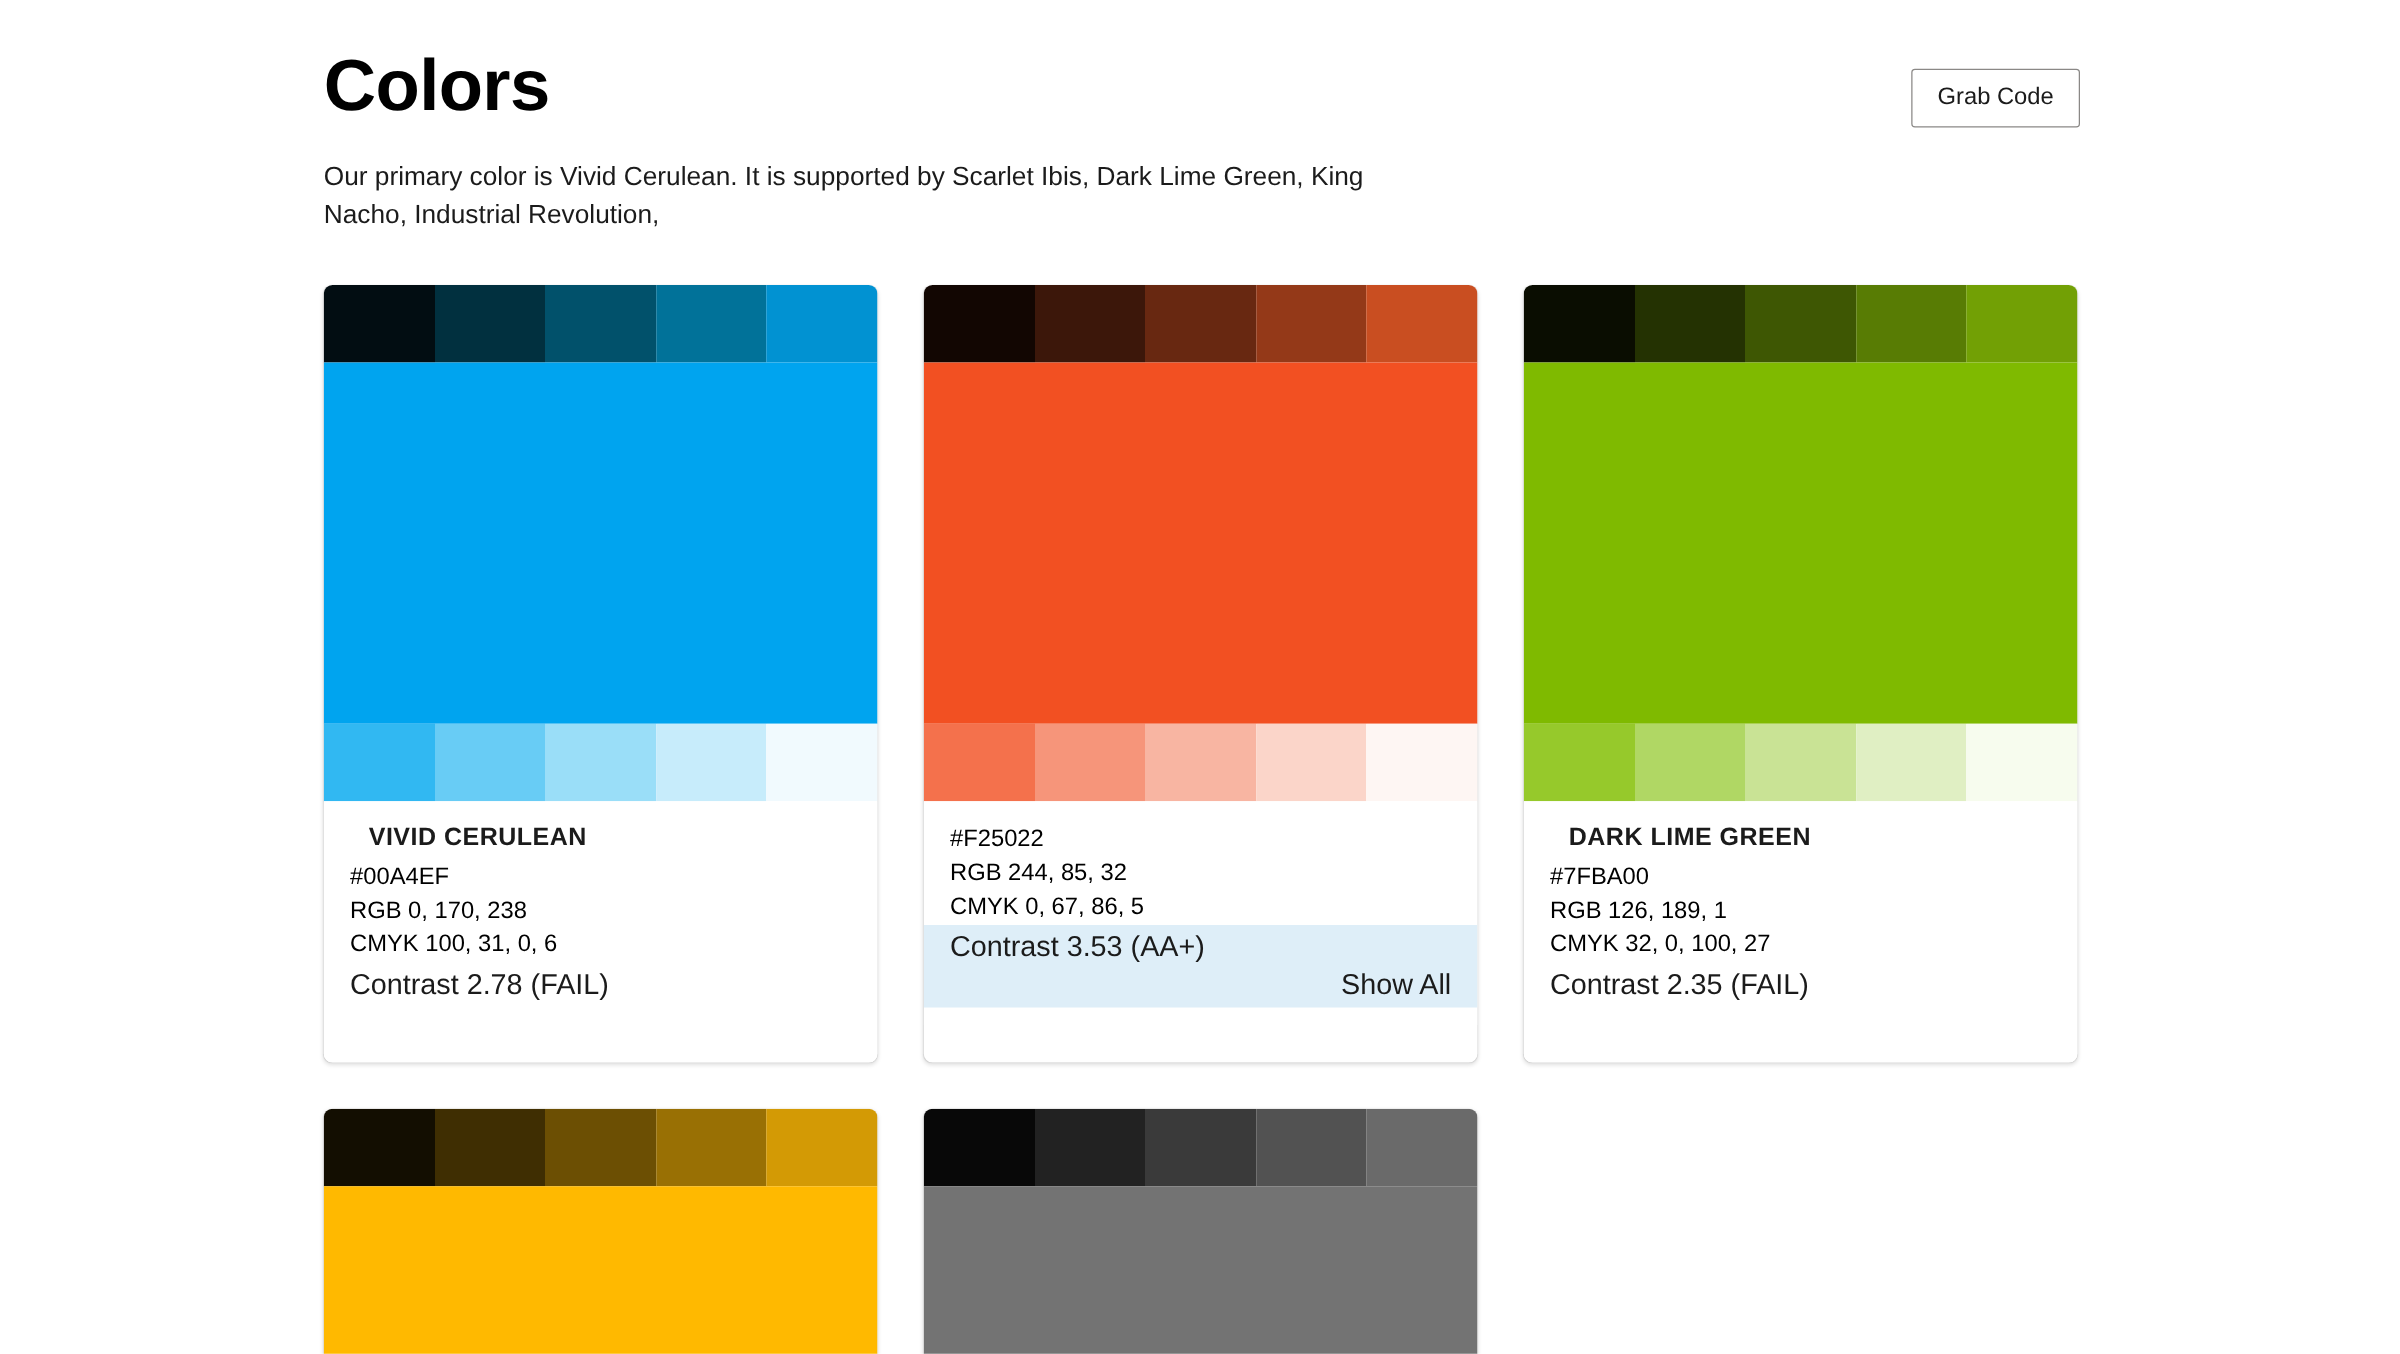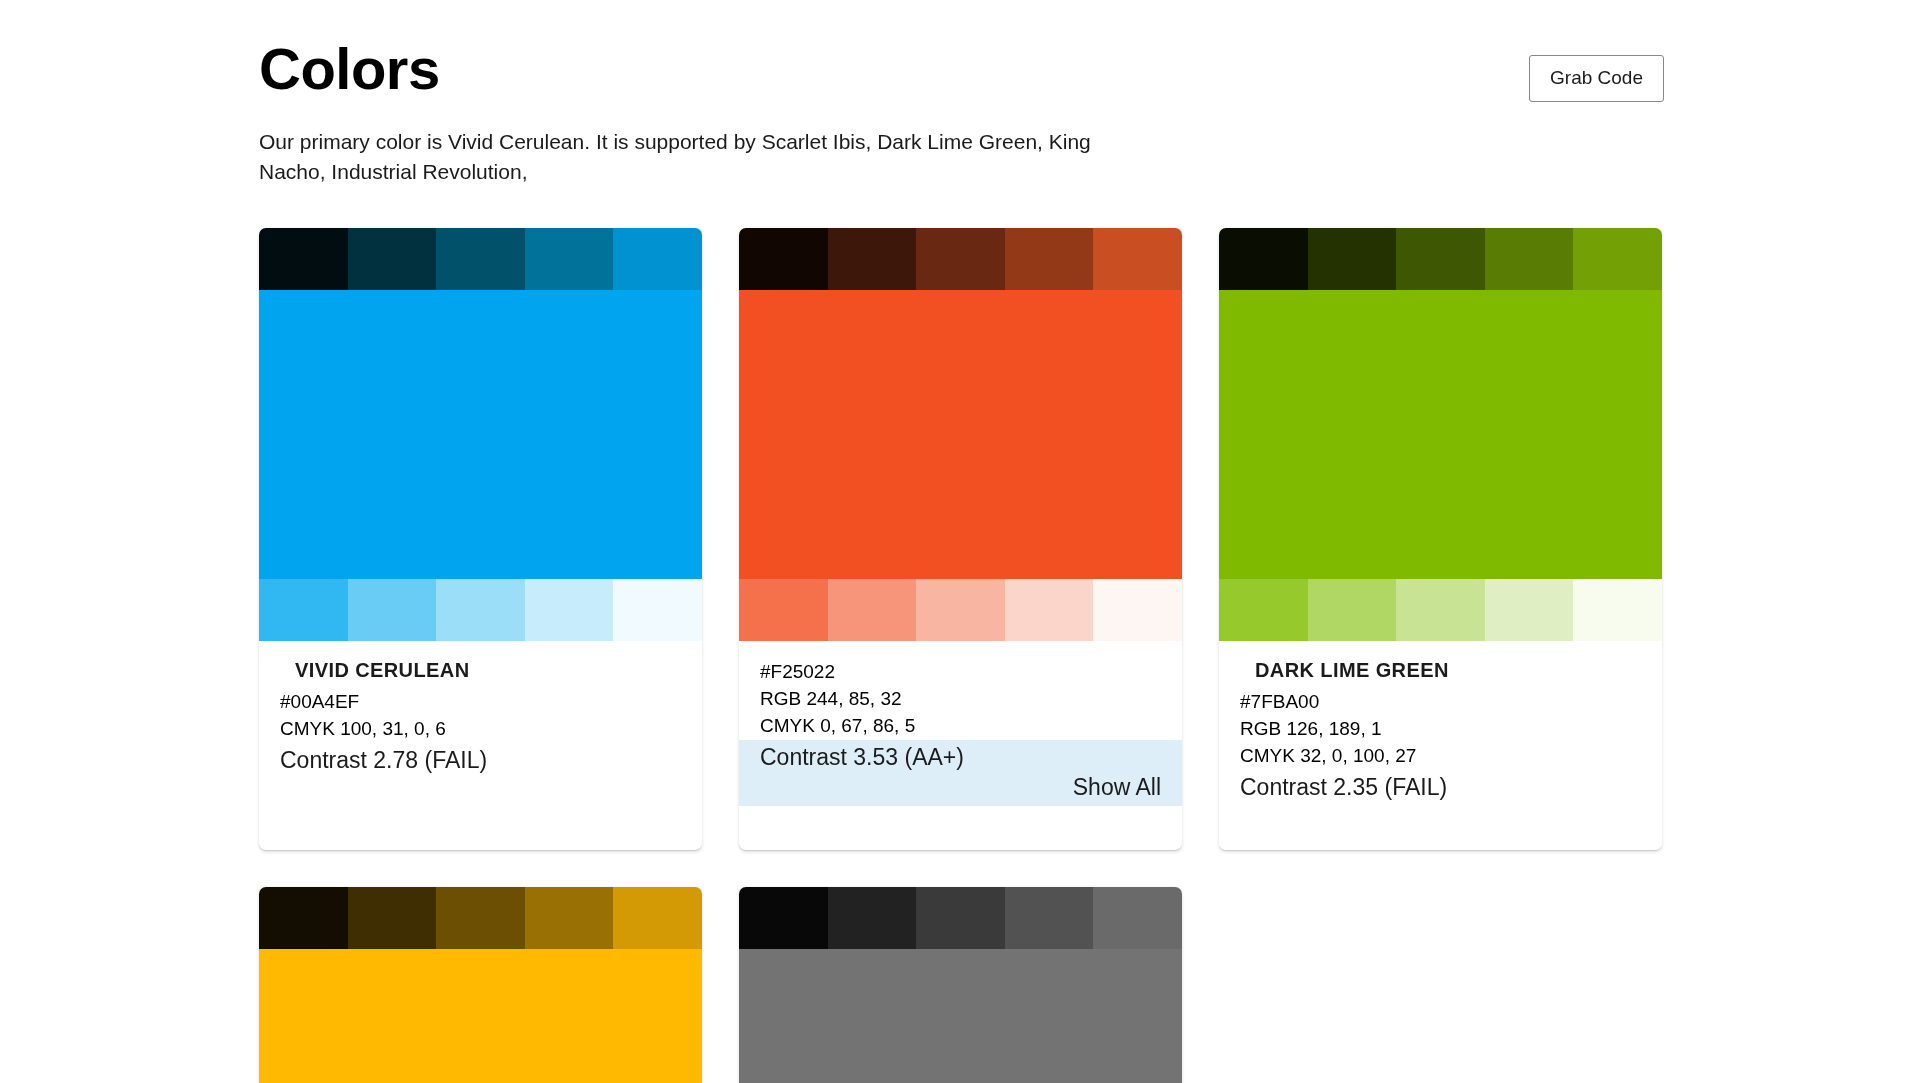--- a/index.html
+++ b/index.html
@@ -164,20 +164,21 @@
           <div class="tint-strip">
             <div class="swatch" style="background: rgb(49, 184, 242);"></div>
             <div class="swatch" style="background: rgb(104, 204, 245);"></div>
             <div class="swatch" style="background: rgb(154, 222, 248);"></div>
             <div class="swatch" style="background: rgb(199, 236, 251);"></div>
             <div class="swatch" style="background: rgb(241, 250, 254);"></div>
           </div>
           <div class="card-info">
             <div class="color-name">VIVID CERULEAN</div>
             <div class="info-line">#00A4EF</div>
+            <div class="info-line">RGB 0, 170, 238</div>
             <div class="info-line">CMYK 100, 31, 0, 6</div>
             <div class="contrast-row">
               <span>Contrast 2.78 (FAIL)</span>
               <span class="show-all-link hidden">Show All</span>
             </div>
           </div>
         </div>
         <div class="color-card">
           <div class="shade-strip">
             <div class="swatch" style="background: rgb(18, 6, 2);"></div>

